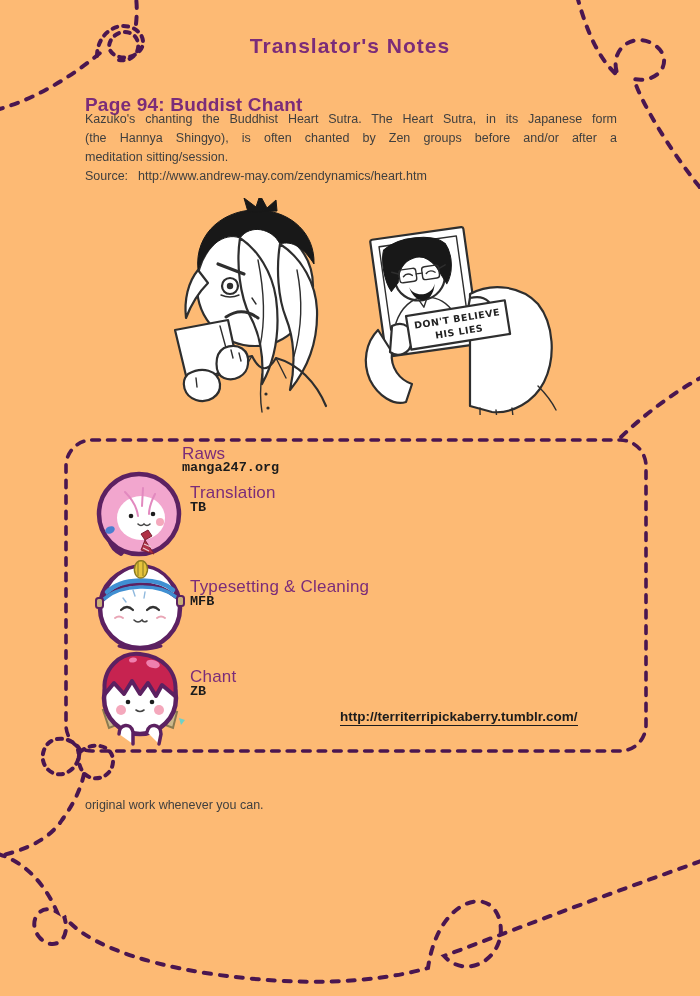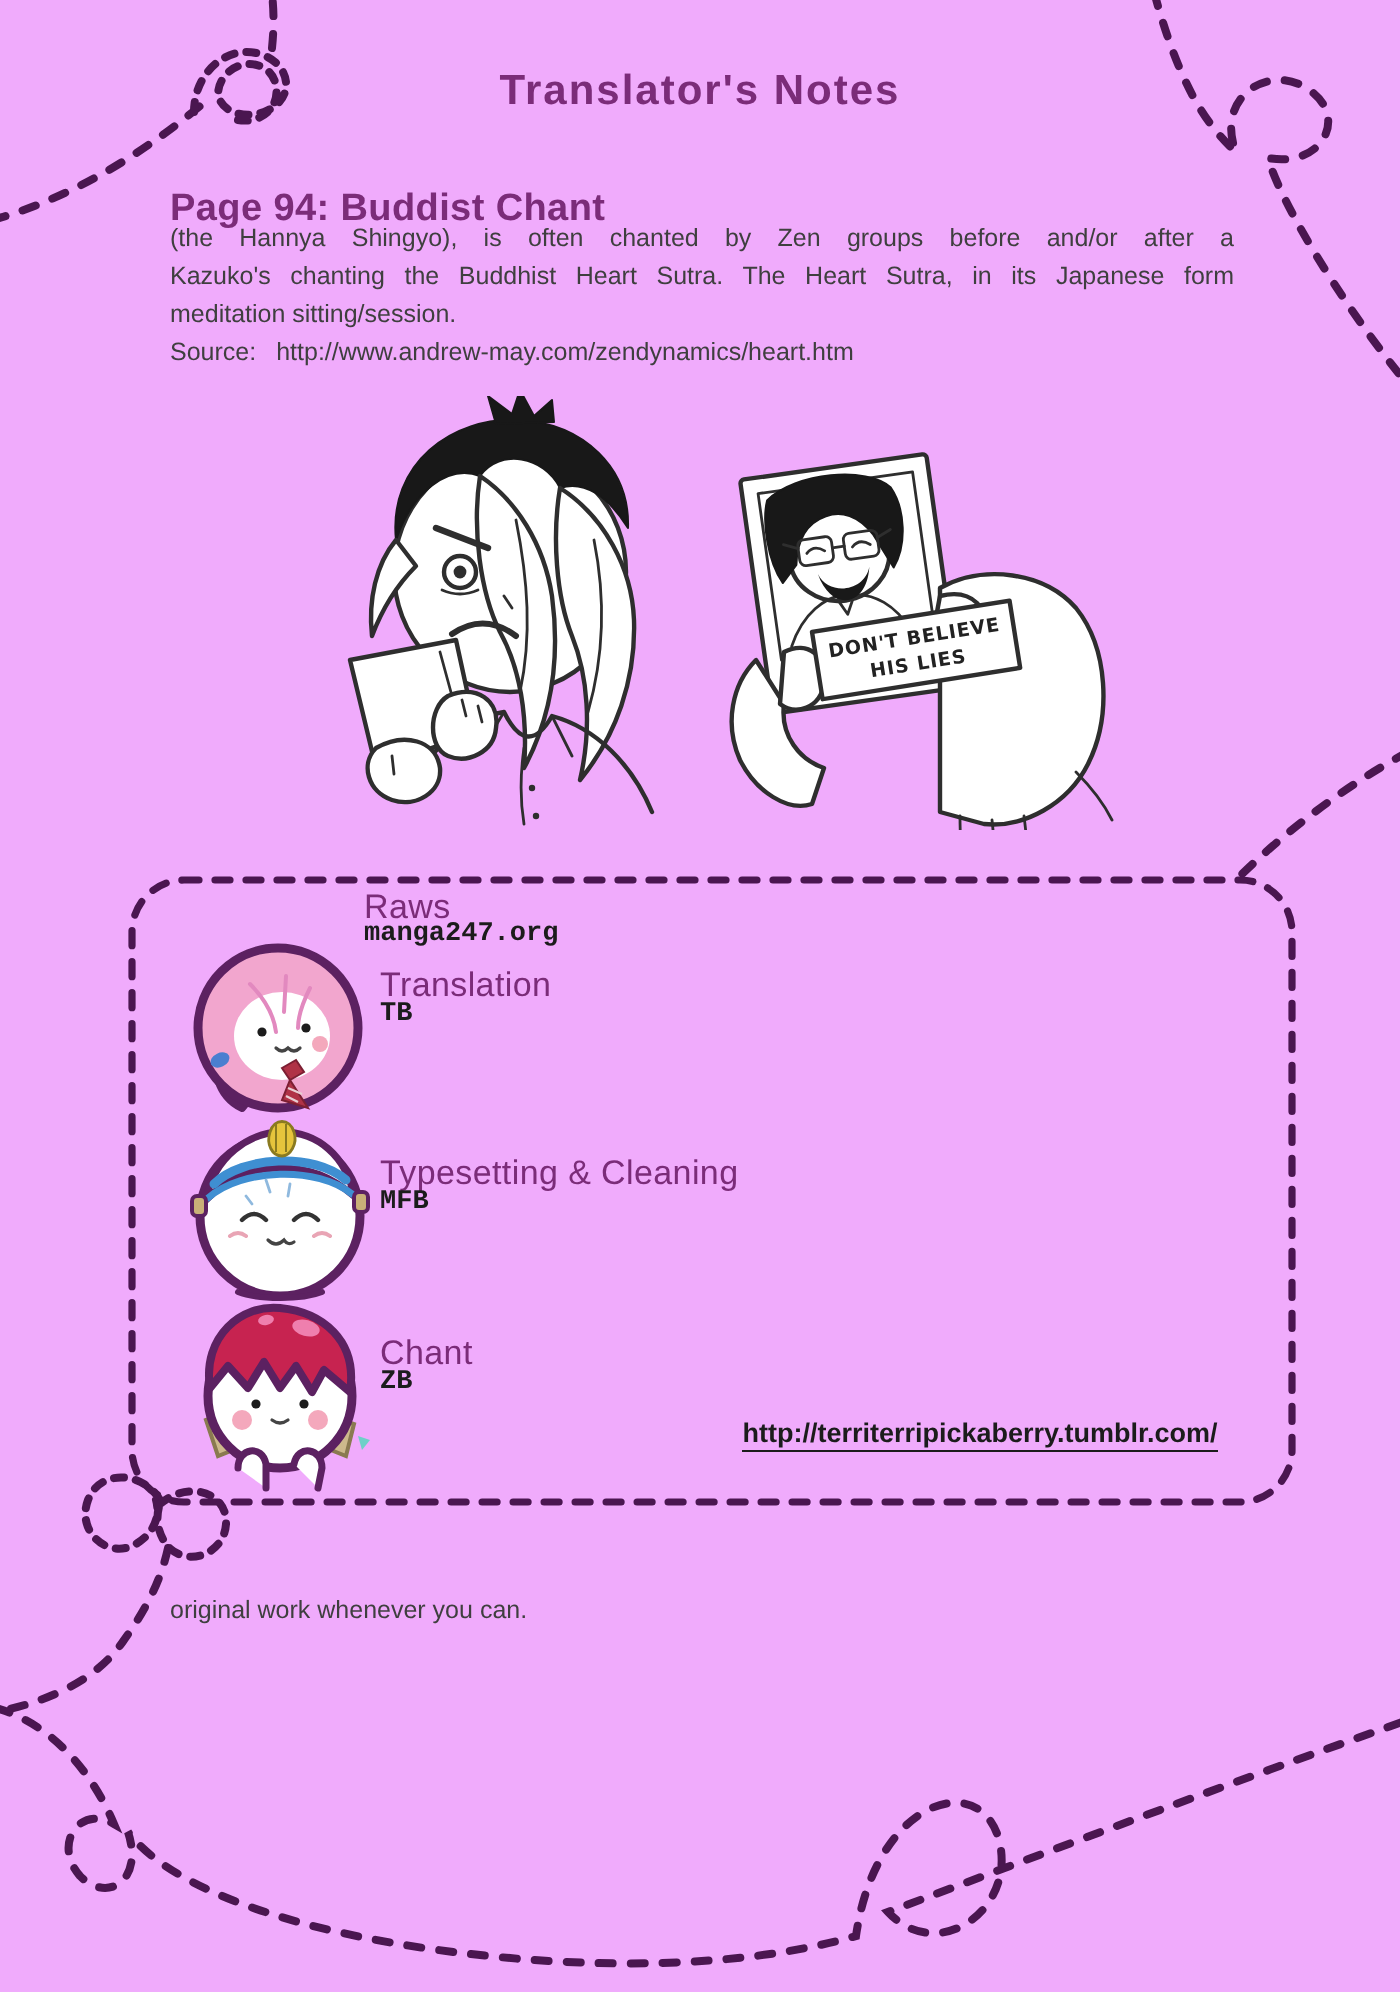--- a/index.html
+++ b/index.html
@@ -4,21 +4,21 @@
 <style>
   :root{
     --accent:#7b2c79;
     --doodle:#4a1650;
     --ink:#3f3f3f;
     --black:#1c1c1c;
   }
   html,body{margin:0;padding:0;background:#e8e8e8;}
   #page{
     position:relative;width:700px;height:996px;margin:0 auto;
-    background:#f0abfc;overflow:hidden;
+    background:#fdba74;overflow:hidden;
     font-family:"Liberation Sans",sans-serif;color:var(--ink);
   }
   .abs{position:absolute;}
   #bg-doodles{position:absolute;left:0;top:0;z-index:0;}
   .d{fill:none;stroke:var(--doodle);stroke-width:4;stroke-linecap:round;stroke-dasharray:7 9;}
   .dk{stroke-dasharray:5 6;}
   .dbox{fill:none;stroke:var(--doodle);stroke-width:3.6;stroke-linecap:round;stroke-dasharray:7.5 8;}
   .page-title{
     left:0;top:34px;width:700px;text-align:center;
     color:var(--accent);font-size:21px;font-weight:bold;letter-spacing:1px;
@@ -34,21 +34,21 @@
   .source-line .gap{display:inline-block;width:10px;}
   #illustration{left:140px;top:198px;z-index:1;}
   .ln{fill:none;stroke:#2e2e2e;stroke-width:2.2;stroke-linecap:round;stroke-linejoin:round;}
   .lnw{fill:#ffffff;stroke:#2e2e2e;stroke-width:2.2;stroke-linecap:round;stroke-linejoin:round;}
   .lnf{fill:#181818;stroke:#181818;stroke-width:1;stroke-linejoin:round;}
   .thin{stroke-width:1.4;}
   .purple-label{position:absolute;color:var(--accent);font-size:17px;font-weight:normal;letter-spacing:.2px;z-index:2;}
   .black-value{position:absolute;color:var(--black);font-size:13.5px;font-weight:bold;z-index:2;font-family:Liberation Mono, monospace;}
   .avatar{position:absolute;z-index:2;}
   .tumblr-url{
-    position:absolute;left:340px;top:709px;width:300px;text-align:center;z-index:2;
+    position:absolute;left:340px;top:709px;width:300px;text-align:left;z-index:2;
     color:var(--black);font-size:13.5px;font-weight:bold;
   }
   .tumblr-url span{border-bottom:1.5px solid var(--black);padding-bottom:1px;}
   .footer-text{left:85px;top:796px;width:535px;font-size:12.5px;line-height:19.5px;color:var(--ink);z-index:2;}
 </style>
 </head>
 <body>
 
 <div id="page">
 
@@ -68,22 +68,22 @@
     <path class="d dk" d="M 80,752 C 94,740 114,746 113,762 C 112,778 92,784 83,772 C 78,765 78,757 80,752"></path>
     <path class="d" d="M 84,774 C 80,792 72,806 62,820 C 50,838 28,850 -2,856"></path>
 
     <path class="d" d="M -2,854 C 26,862 46,886 57,912 C 40,902 26,922 40,938 C 54,952 72,940 64,916 C 82,940 132,962 212,974 C 295,986 372,984 428,968 C 438,898 492,884 500,922 C 507,956 468,982 444,956 C 487,940 580,904 704,860"></path>
   </svg>
 
   <div class="abs page-title">Translator's Notes</div>
 
   <div class="abs note-heading">Page 94: Buddist Chant</div>
   <div class="abs body-text">
+    <div class="jline">Kazuko's chanting the Buddhist Heart Sutra. The Heart Sutra, in its Japanese form</div>
     <div class="jline">(the Hannya Shingyo), is often chanted by Zen groups before and/or after a</div>
-    <div class="jline">Kazuko's chanting the Buddhist Heart Sutra. The Heart Sutra, in its Japanese form</div>
     <div class="lline">meditation sitting/session.</div>
   </div>
   <div class="abs source-line">
     <span>Source:</span><span class="gap"></span><span>http://www.andrew-may.com/zendynamics/heart.htm</span>
   </div>
 
   <svg id="illustration" class="abs" width="420" height="217" viewBox="0 0 420 217">
 
     <g>
       <ellipse class="lnw" cx="115" cy="88" rx="58" ry="60"></ellipse>

